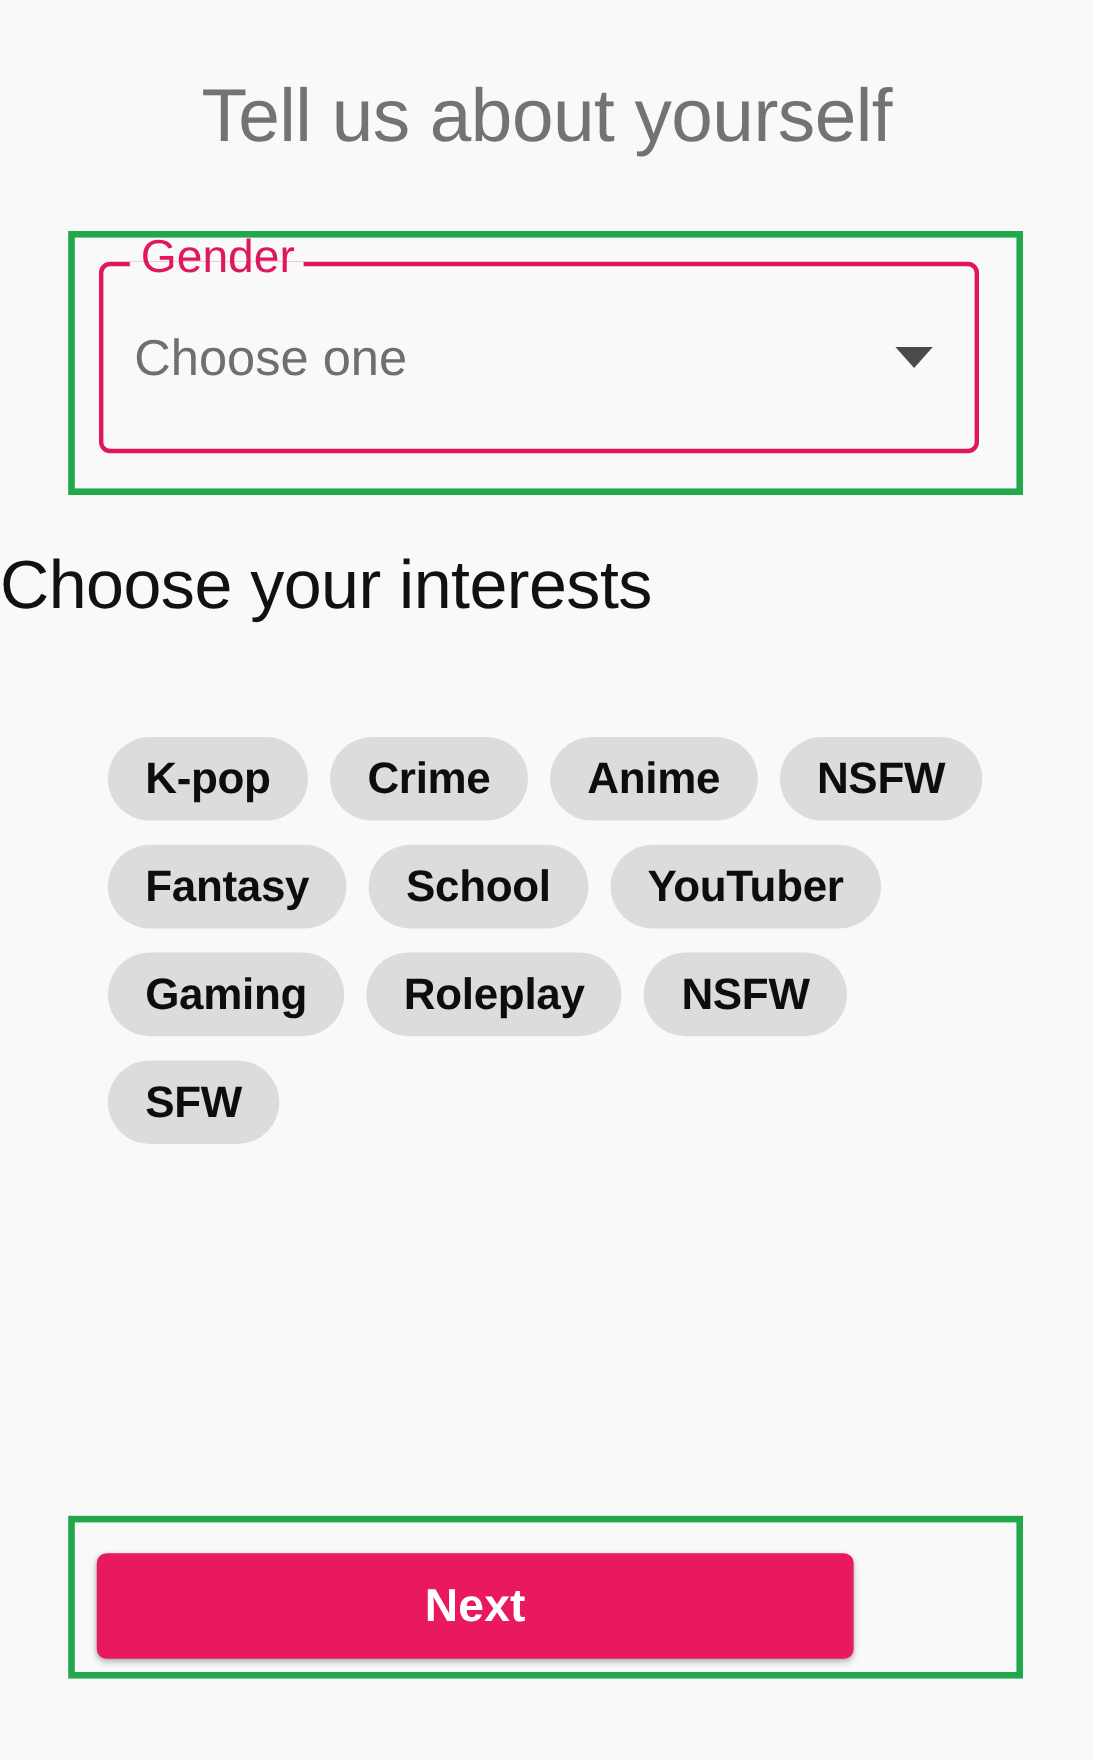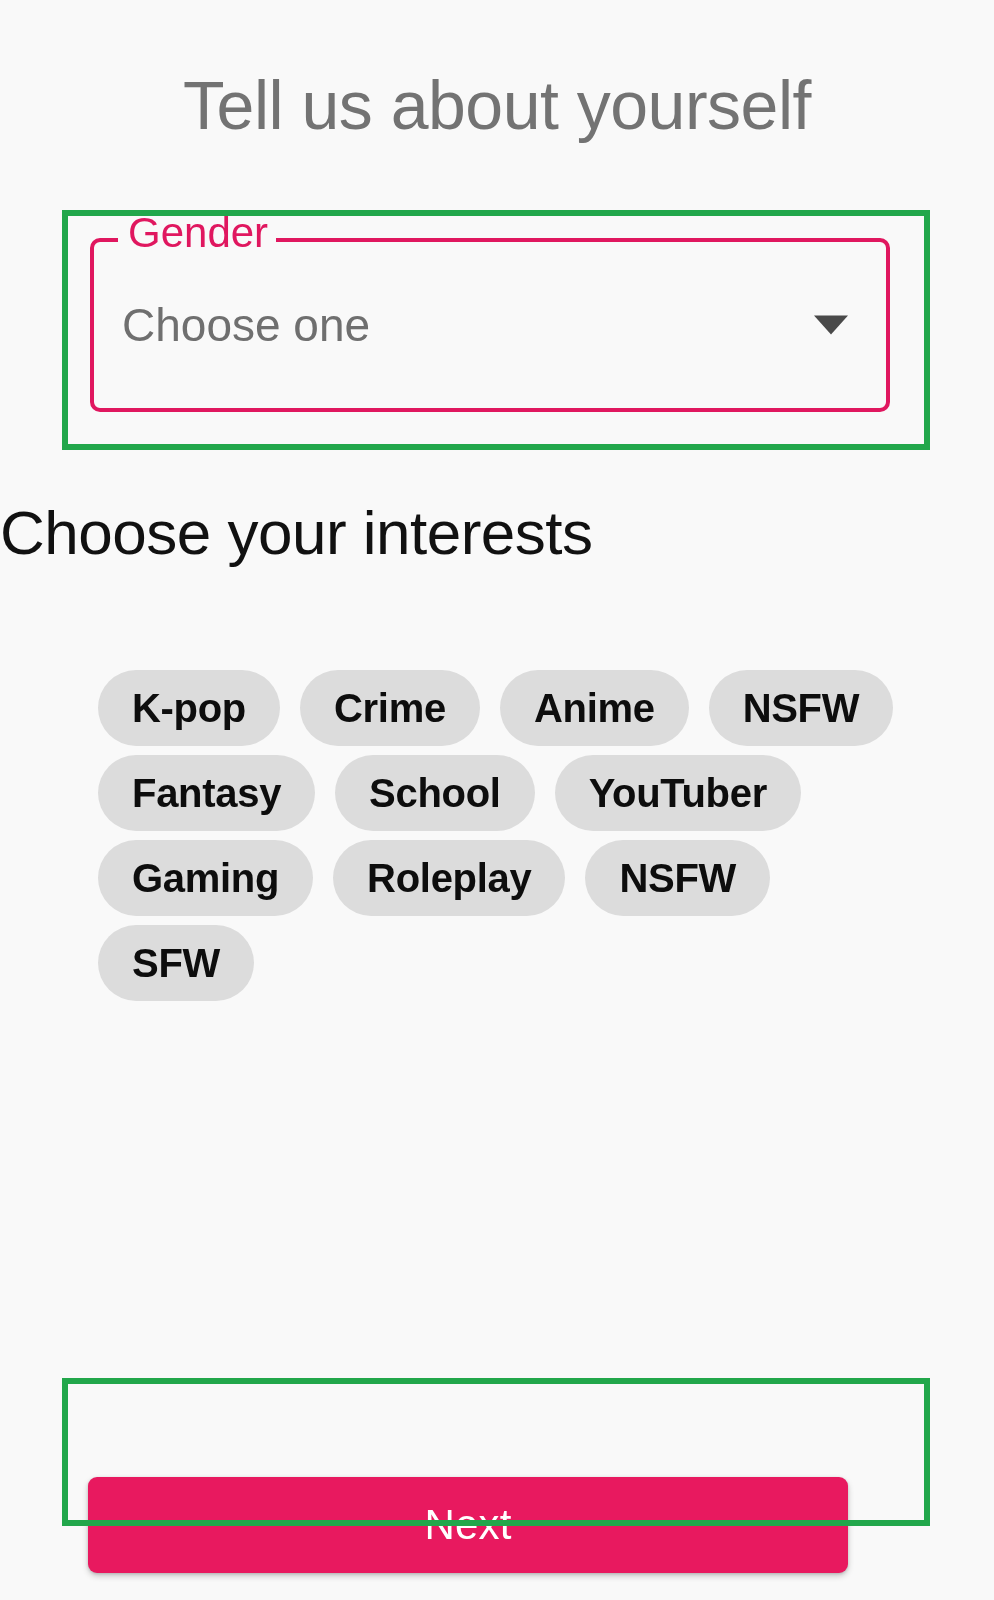--- a/index.html
+++ b/index.html
@@ -122,21 +122,21 @@
   }
 
   
   .chips {
     position: absolute;
     left: 98px;
     top: 670px;
     width: 800px;
     display: flex;
     flex-wrap: wrap;
-    gap: 9px 20px;
+    gap: 22px 20px;
     align-content: flex-start;
   }
 
   .chip {
     height: 76px;
     padding: 0 34px;
     border-radius: 38px;
     background: #dcdcdc;
     color: #0d0d0d;
     font-size: 40px;
@@ -151,29 +151,29 @@
     font-family: "Liberation Sans", sans-serif;
   }
 
   
   .chips::after { content: ""; }
 
   
   .next-button {
     position: absolute;
     left: 88px;
-    top: 1477px;
-    width: 760px;
+    top: 1412px;
+    width: 688px;
     height: 96px;
     background: #e8195f;
     color: #ffffff;
     border: none;
     border-radius: 9px;
     font-size: 42px;
-    font-weight: 400;
+    font-weight: 700;
     letter-spacing: 0.2px;
     font-family: "Liberation Sans", sans-serif;
     box-shadow: 0 3px 6px rgba(0,0,0,0.20), 0 1px 3px rgba(0,0,0,0.14);
     cursor: pointer;
     display: flex;
     align-items: center;
     justify-content: center;
   }
 </style>
 </head>

